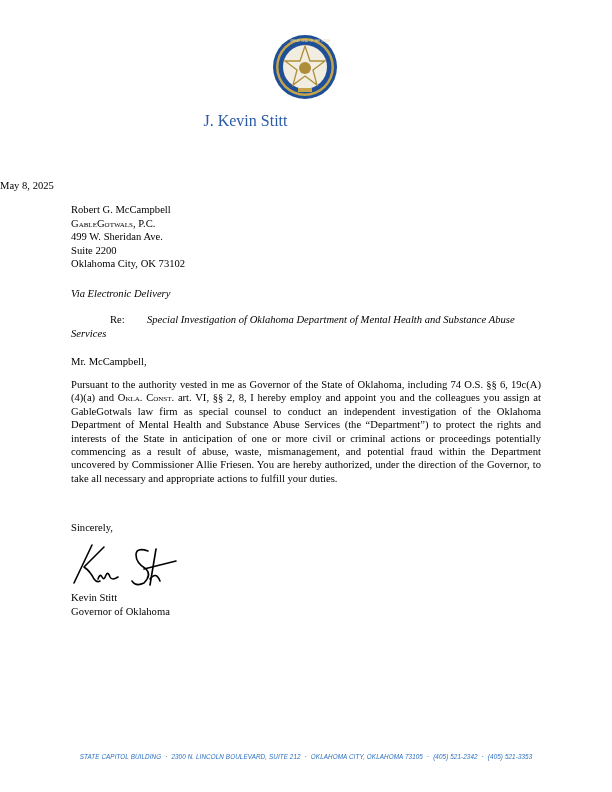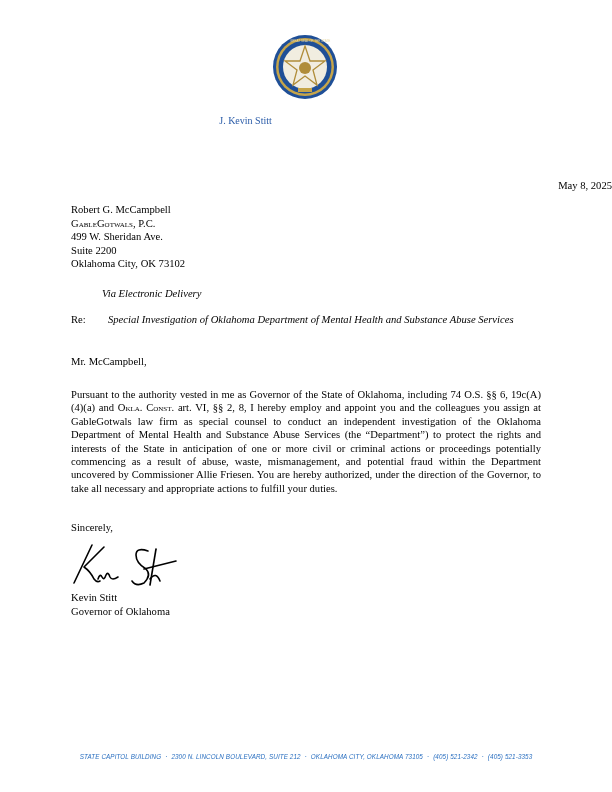--- a/index.html
+++ b/index.html
@@ -1,30 +1,30 @@
 <!DOCTYPE html>
 <html><head>
 <meta charset="utf-8">
 <style>
   html, body { margin:0; padding:0; background:#ffffff; }
   body { width:612px; height:792px; position:relative; overflow:hidden;
          font-family:"Liberation Serif", serif; color:#000; font-size:10.6px; }
   .seal { position:absolute; left:272px; top:34px; width:66px; height:66px; }
   .letterhead { position:absolute; left:0; width:491px; top:114px; text-align:center;
-                color:#2a5ba8; font-size:10px; line-height:13.5px; }
-  .date { position:absolute; left:0; width:612px; top:180px; text-align:right; }
+                color:#2a5ba8; font-size:16px; line-height:13.5px; }
+  .date { position:absolute; left:0; width:612px; top:180px; text-align:left; }
   .block { position:absolute; left:71px; line-height:13.5px; }
   .addr { top:203px; }
   .sc { font-variant:small-caps; }
-  .via { top:287px; font-style:italic;margin-left:31px; }
+  .via { top:287px; font-style:italic; }
   .re { top:313px; width:470px; }
-  .re .lbl { display:inline-block; width:37px; }
+  .re .lbl { display:inline-block; width:37px;margin-left:39px; }
   .re .subj { font-style:italic; }
   .salutation { top:355px;text-align:right; }
-  .body-text { top:388px; width:470px; text-align:justify; line-height:13.4px; }
+  .body-text { top:378px; width:470px; text-align:justify; line-height:13.4px; }
   .sincerely { top:521px; }
   .sig { position:absolute; left:70px; top:541px; width:115px; height:48px; }
   .signer { top:591px; }
   .footer { position:absolute; left:0; width:612px; top:753px; text-align:center;
             font-family:"Liberation Sans", sans-serif; font-style:italic; font-size:6.3px;
             color:#2a6fc0; letter-spacing:0.1px; }
   .footer .sep { margin:0 4px; }
 </style>
 </head>
 <body>

